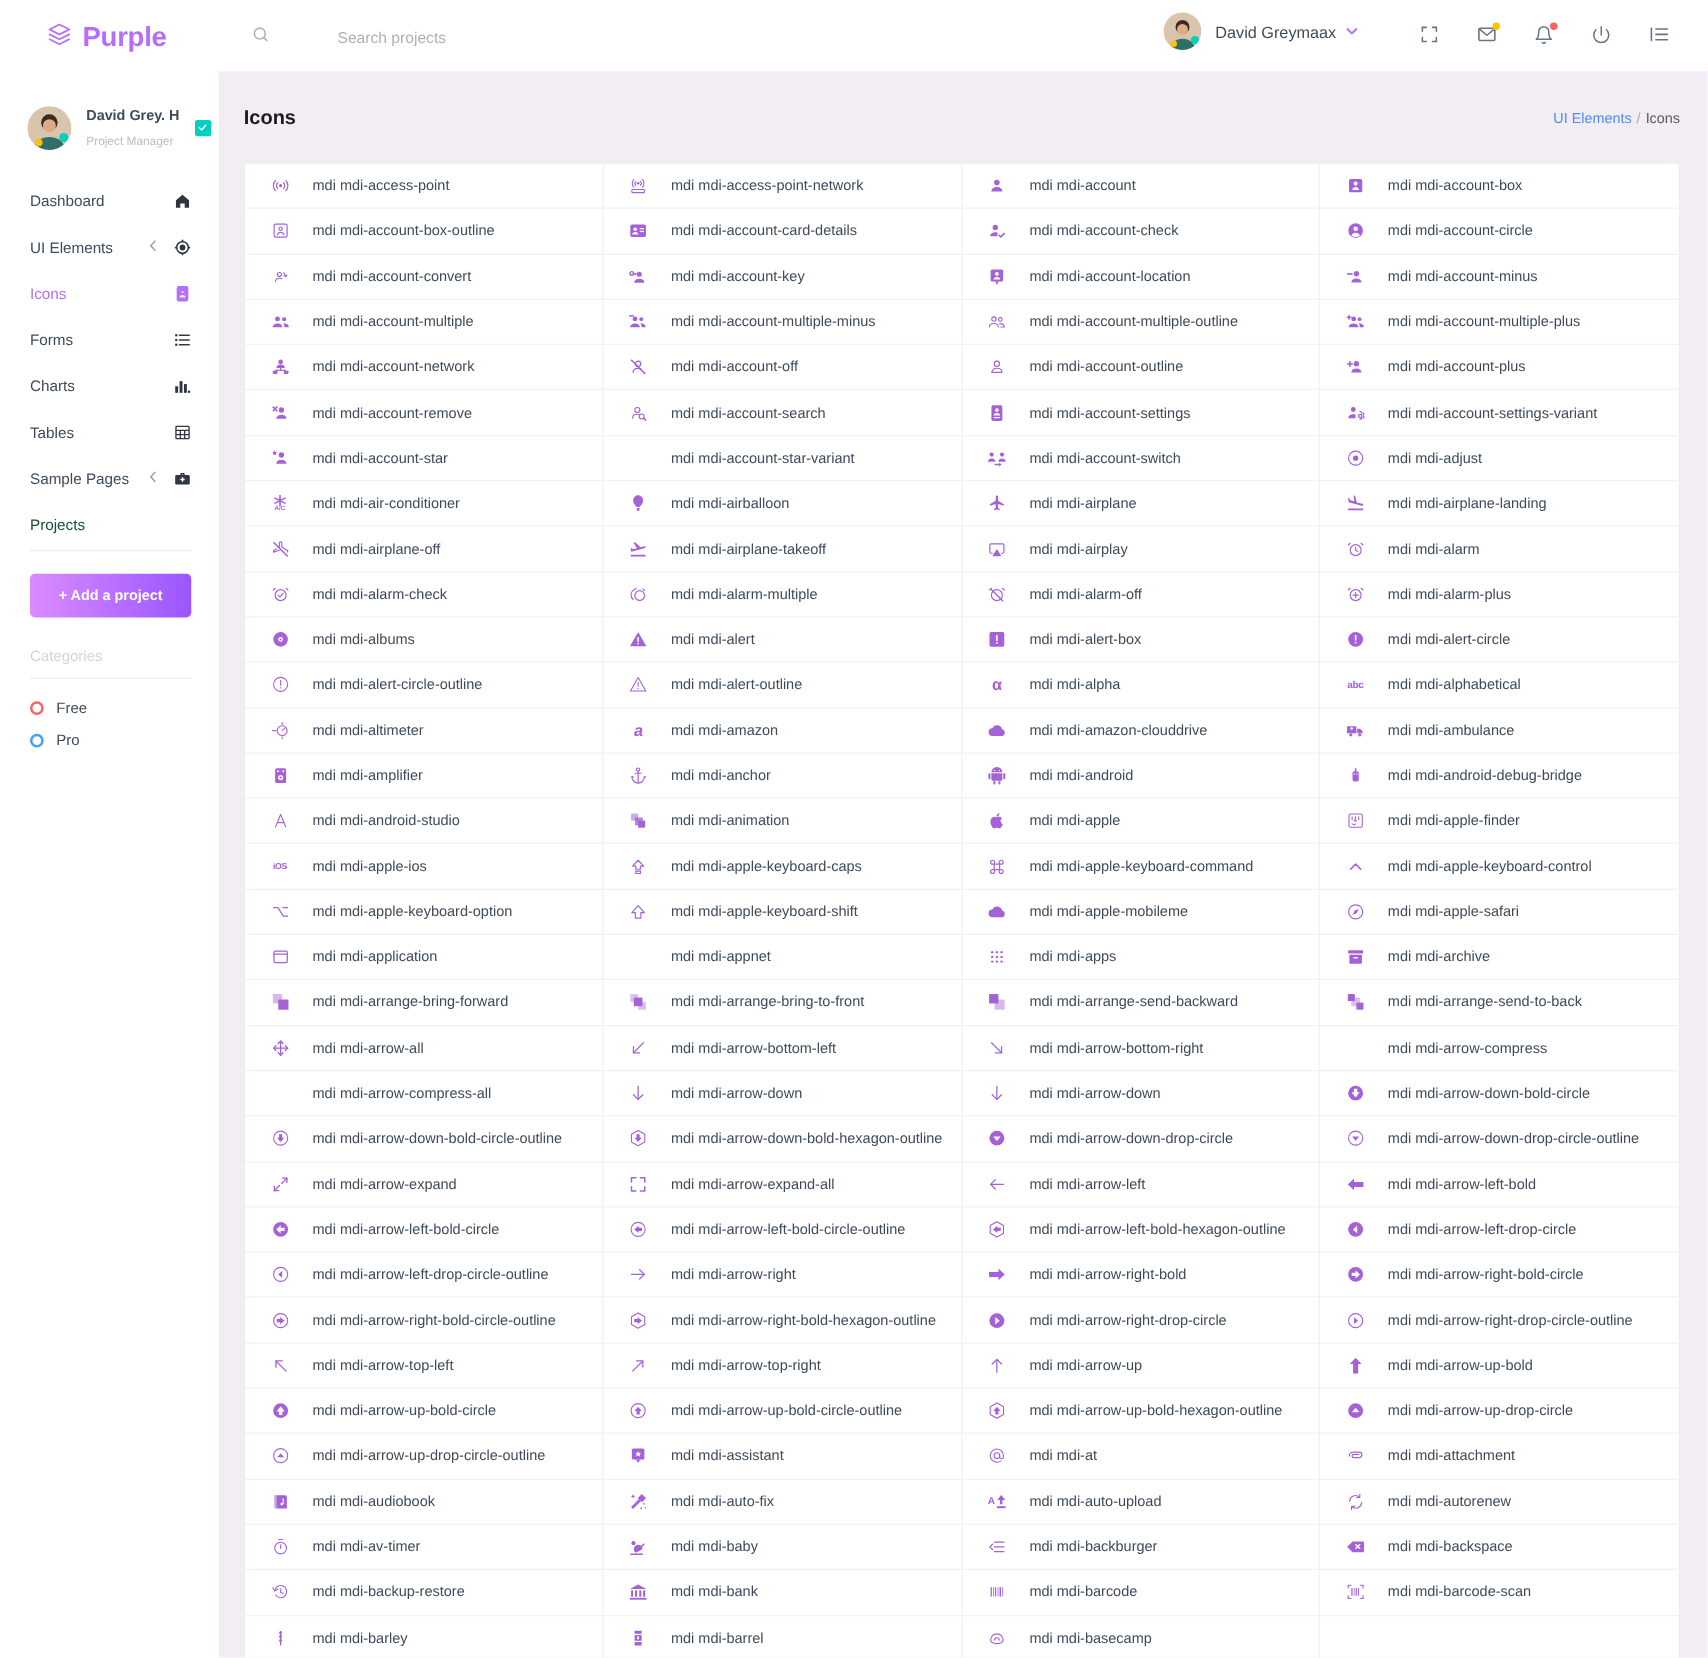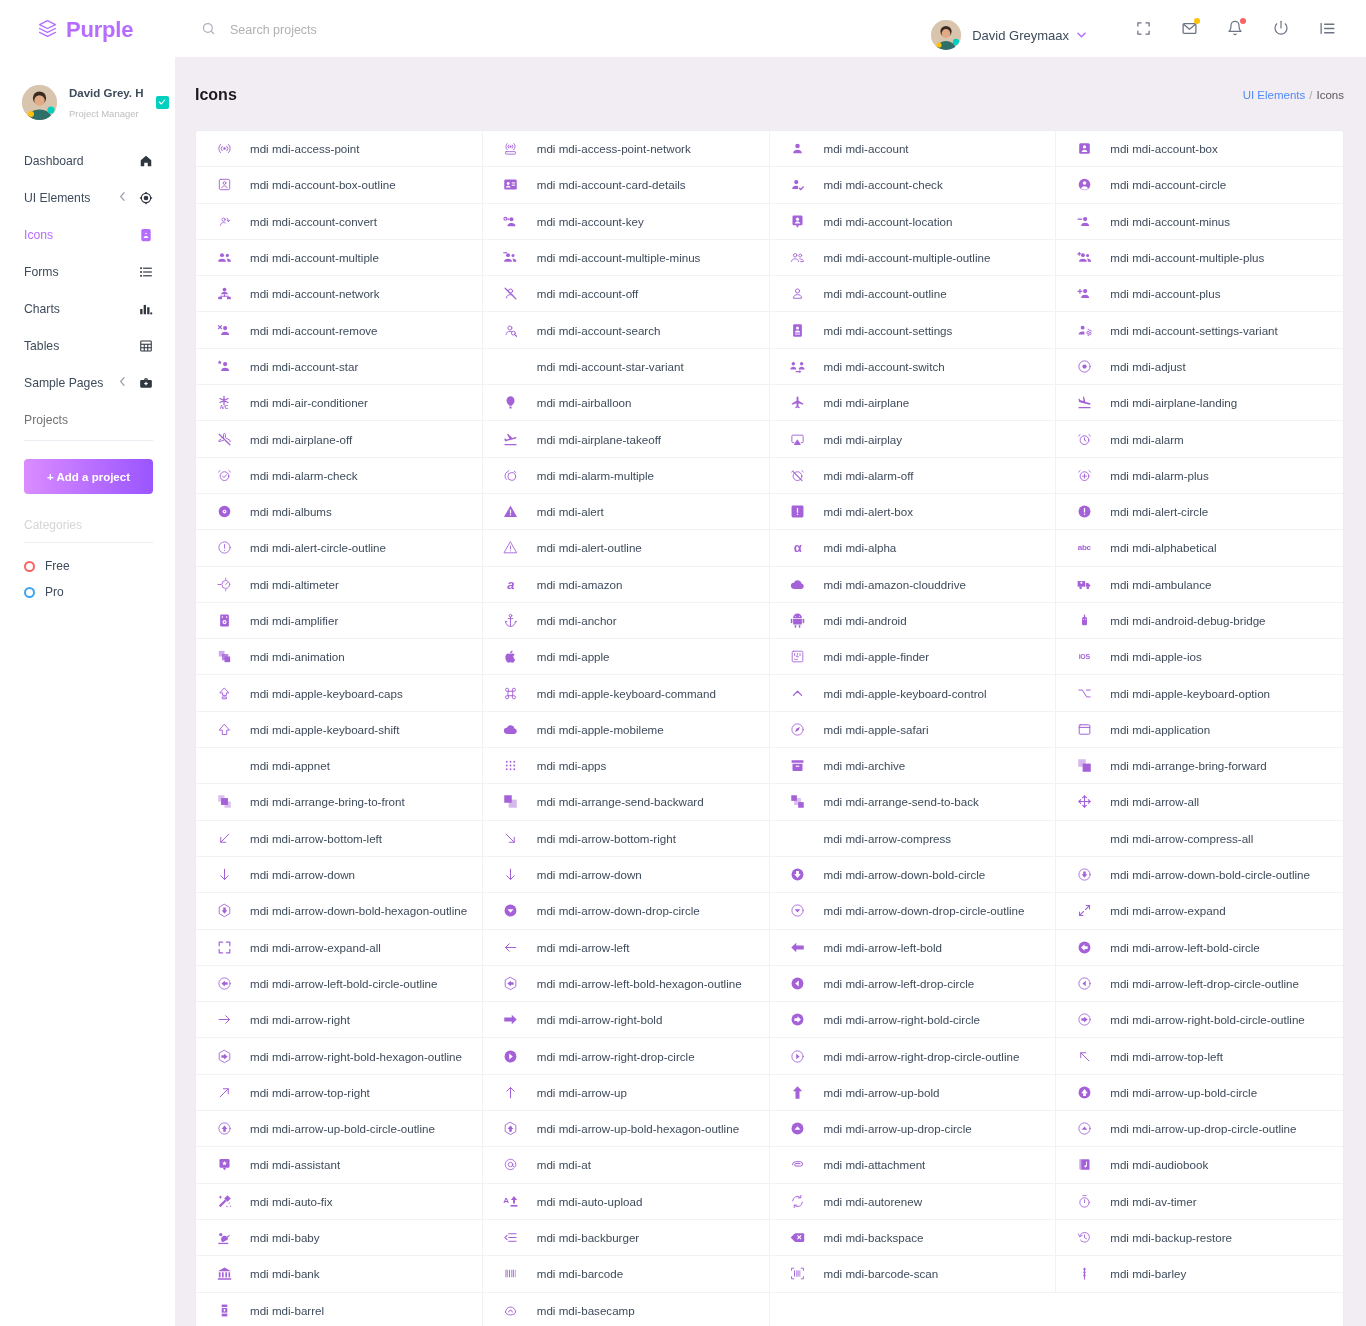--- a/index.html
+++ b/index.html
@@ -48,26 +48,27 @@
   .search-icon { opacity: .55; }
   .search-input {
     border: none;
     outline: none;
     font-family: "Liberation Sans", sans-serif;
     font-size: 12.5px;
     color: #3e4b5b;
     background: transparent;
     width: 300px;
     padding: 0;
+    margin-left: 40px;
   }
   .search-input::placeholder { color: #b1b1b1; }
 
   .topbar-right {
     display: flex;
-    align-items: flex-end;
+    align-items: flex-start;
     gap: 0px;
     padding-right: 16px;
   }
   .user-chip {
     display: flex;
     align-items: center;
     gap: 11px;
     margin-right: 34px;
     cursor: pointer;
   }
@@ -145,21 +146,21 @@
   .nav-item.active .nav-label { color: #b66dff; }
   .nav-arrow { font-size: 9px; color: #9aa0ac; margin-right: 4px; }
   .nav-ico { width: 17px; display: flex; justify-content: flex-end; align-items: center; }
 
   .nav-section-title {
     height: 37px;
     display: flex;
     align-items: center;
     padding: 0 22px 0 24px;
     font-size: 12.2px;
-    color: #737373;
+    color: #14532d;
   }
   .divider {
     height: 1px;
     background: #ebedf2;
     margin: 2px 22px 0 24px;
   }
   .add-btn {
     display: block;
     margin: 18px 22px 0 24px;
     height: 35px;
@@ -1061,20 +1062,31 @@
               <rect x="8" y="6.5" width="8" height="13" rx="2.4"></rect>
               <rect x="11" y="2.5" width="2" height="4"></rect>
               <circle cx="10.2" cy="10" r="0.9" fill="#fff"></circle>
               <circle cx="13.8" cy="10" r="0.9" fill="#fff"></circle>
             </svg>
           </span>
           <span class="icon-name">mdi mdi-android-debug-bridge</span>
         </div>
         <div class="icon-cell">
           <span class="icon-glyph">
+            <svg width="15" height="15" viewBox="0 0 24 24" fill="none" stroke="currentColor" stroke-width="1.5" stroke-linecap="round" stroke-linejoin="round">
+              <path d="M5.5 20 12 4l6.5 16"></path>
+              <line x1="8" y1="14.5" x2="16" y2="14.5"></line>
+              <circle cx="9.4" cy="10.2" r="0.9" fill="currentColor" stroke="none"></circle>
+              <circle cx="14.6" cy="10.2" r="0.9" fill="currentColor" stroke="none"></circle>
+            </svg>
+          </span>
+          <span class="icon-name">mdi mdi-android-studio</span>
+        </div>
+        <div class="icon-cell">
+          <span class="icon-glyph">
             <svg width="15" height="15" viewBox="0 0 24 24" fill="currentColor">
               <rect x="3" y="3" width="9" height="9" opacity=".55"></rect>
               <rect x="8" y="8" width="10" height="10" opacity=".78"></rect>
               <rect x="12" y="12" width="9" height="9"></rect>
             </svg>
           </span>
           <span class="icon-name">mdi mdi-animation</span>
         </div>
         <div class="icon-cell">
           <span class="icon-glyph">

